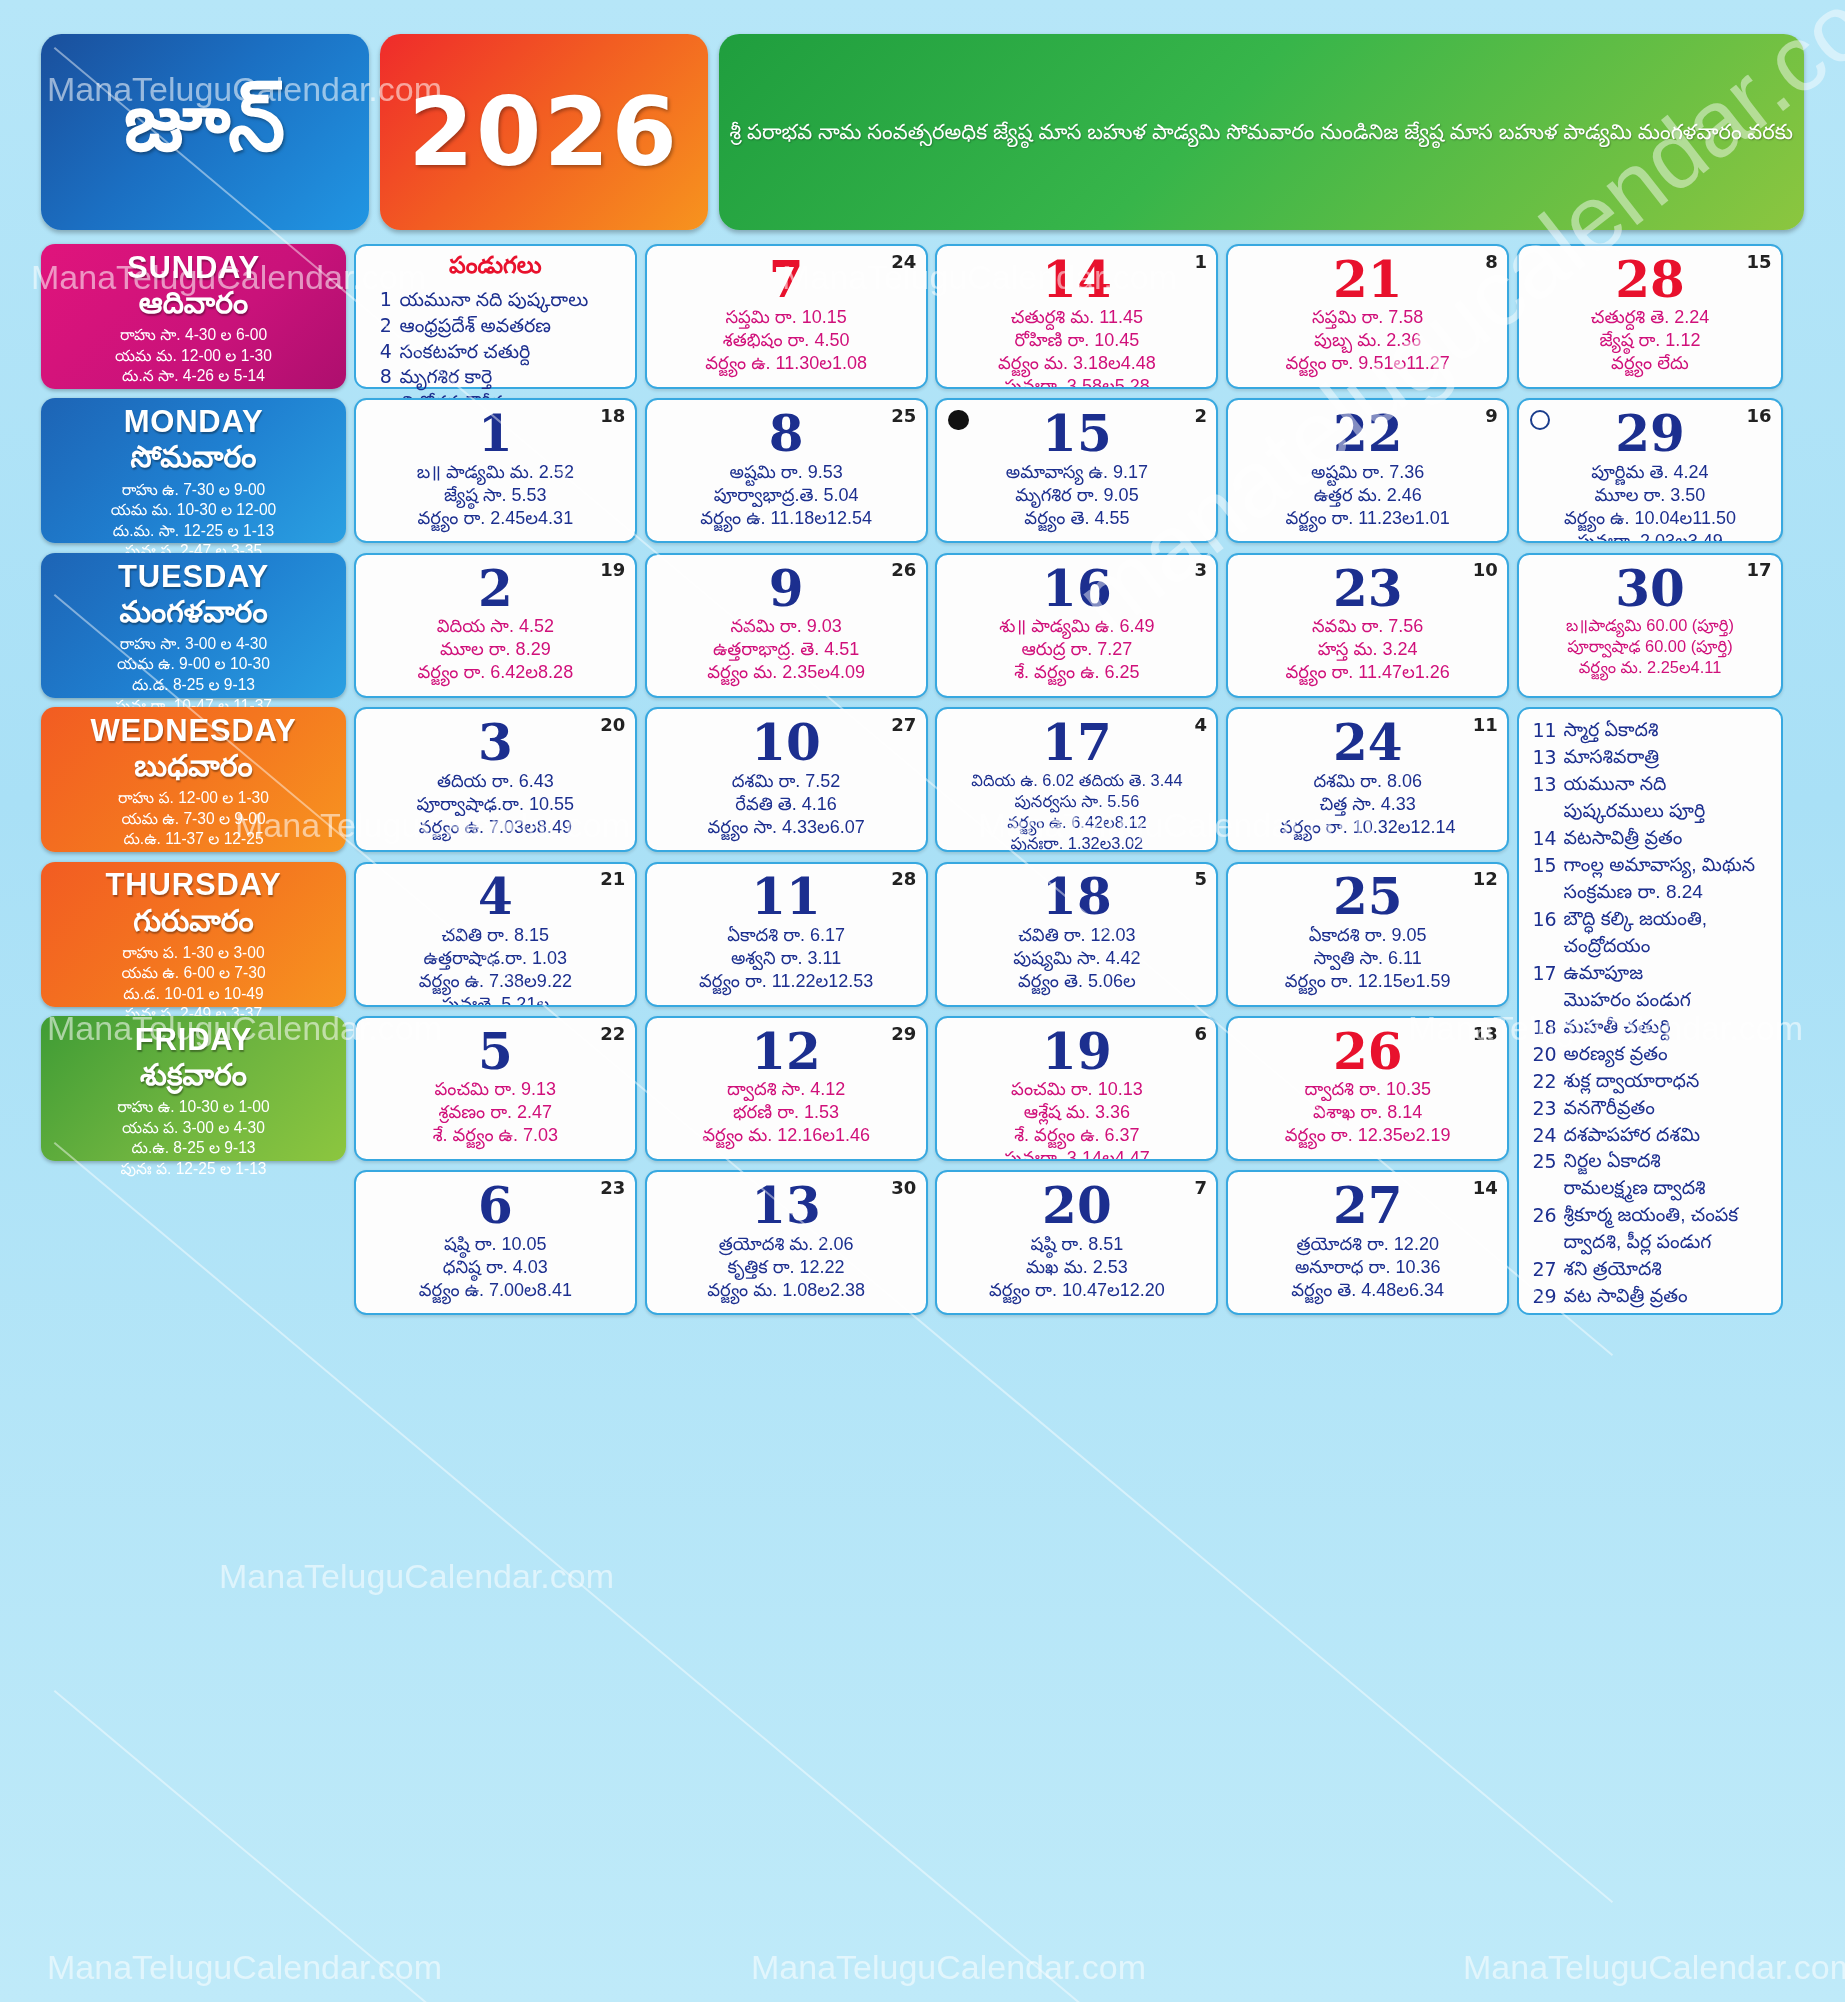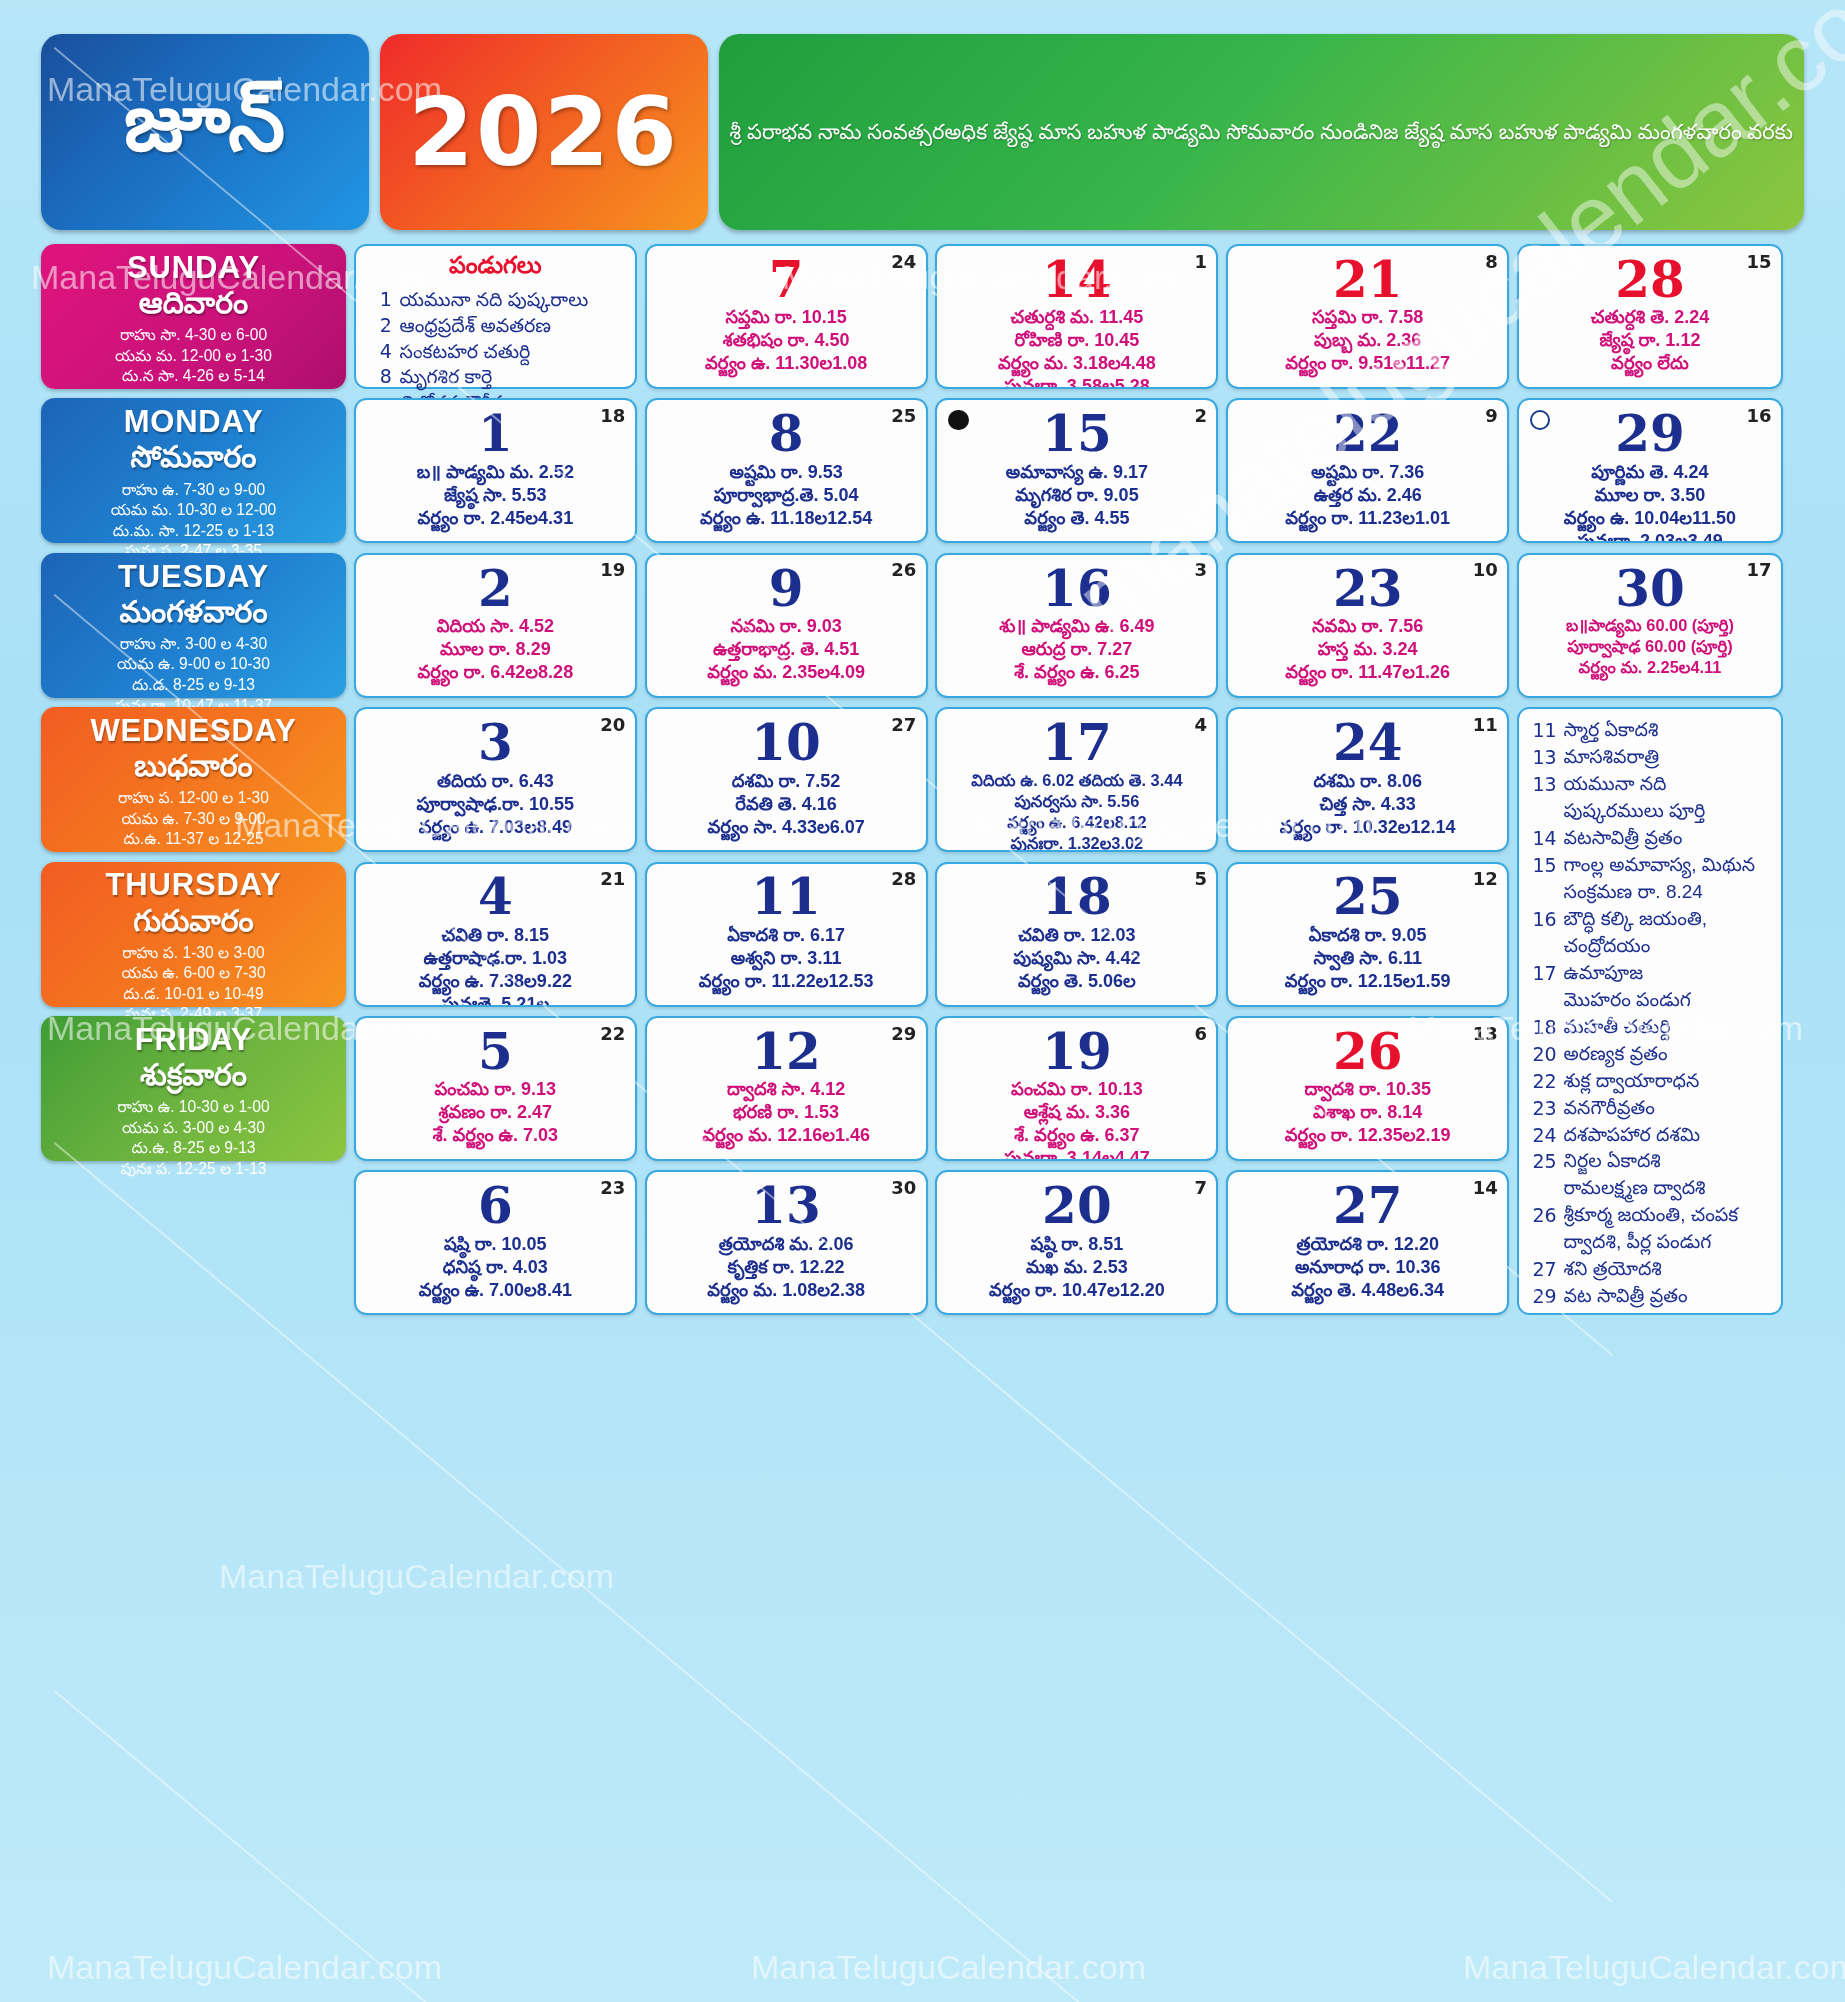--- a/index.html
+++ b/index.html
@@ -80,21 +80,21 @@
   }
   .cell .moon{position:absolute;top:9.4px;left:11px;width:20.3px;height:20.3px;border-radius:50%;}
   .moon.new{background:#111;}
   .moon.full{background:#fff;border:2.3px solid #1b3e8c;box-sizing:border-box;}
   .cell .num{
     font-size:50px;font-weight:bold;line-height:1.02;margin-top:3.1px;
     font-family:"DejaVu Serif", serif;
   }
   .num.red{color:#e8112d;}
   .num.blue{color:#1c2f8f;}
-  .cell .lines{margin-top:1.6px;width:100%;font-weight:bold;}
+  .cell .lines{margin-top:1.6px;width:100%;}
   .cell .lines div{font-size:18px;line-height:1.28;color:#1c2f8f;text-align:center;white-space:nowrap;}
   .cell.sunday .lines div{color:#d0107a;}
   .cell.tuesday .lines div{color:#d0107a;}
   .cell.friday .lines div{color:#d0107a;}
 
   
   .festbox{
     background:#fdfdfd;border:2.3px solid #37a8e0;border-radius:12.5px;
     box-sizing:border-box;padding:6.3px 9.4px;
   }

